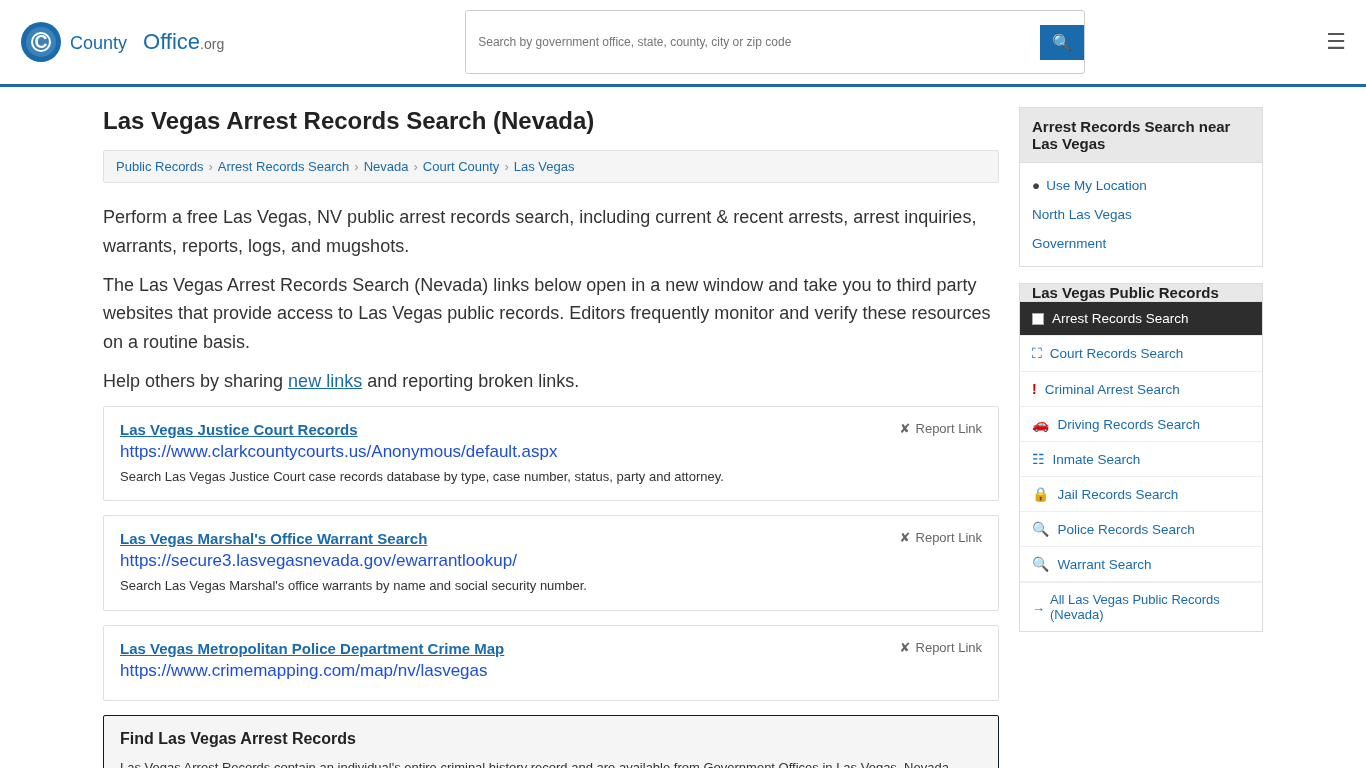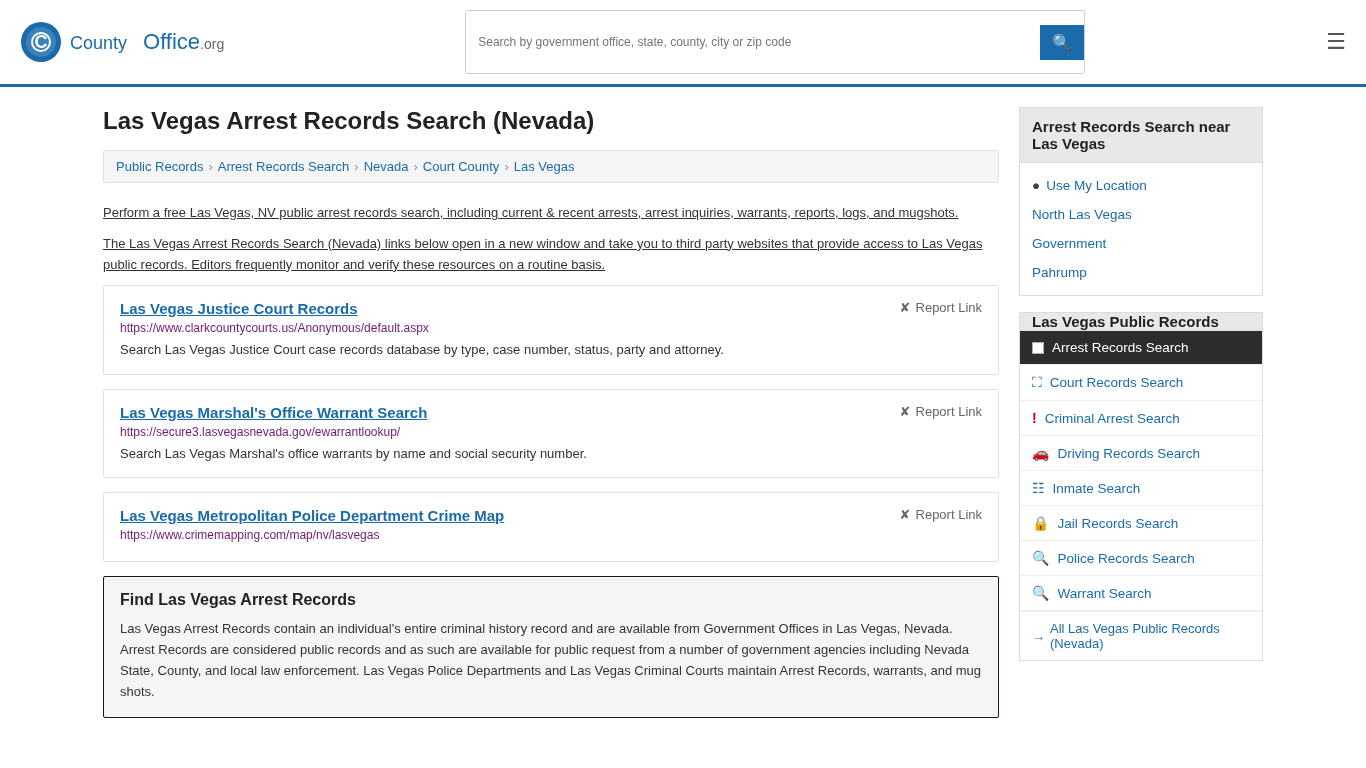--- a/index.html
+++ b/index.html
@@ -94,25 +94,24 @@
       flex-wrap: wrap;
     }
     .breadcrumb a {
       color: #1a6bab;
       text-decoration: none;
     }
     .breadcrumb .sep { color: #999; }
 
     
     .intro-text {
-      font-size: 13px;
+      font-size: 18px;
       line-height: 1.6;
       margin-bottom: 10px;
       color: #333;
-      text-decoration: underline;
     }
     .intro-text a { color: #1a6bab; }
 
     
     .resource-item {
       border: 1px solid #e0e0e0;
       border-radius: 2px;
       padding: 14px 16px;
       margin-bottom: 14px;
       background: #fff;
@@ -133,22 +132,22 @@
     .report-link-btn {
       display: flex;
       align-items: center;
       gap: 5px;
       font-size: 13px;
       color: #666;
       cursor: pointer;
       white-space: nowrap;
     }
     .resource-url {
-      color: #701a75;
-      font-size: 12px;
+      color: #1d4ed8;
+      font-size: 17px;
       margin-bottom: 5px;
     }
     .resource-desc {
       font-size: 13px;
       color: #333;
       line-height: 1.5;
     }
 
     
     .find-section {
@@ -281,20 +280,23 @@
       <span class="sep">›</span>
       <a href="#">Nevada</a>
       <span class="sep">›</span>
       <a href="#">Court County</a>
       <span class="sep">›</span>
       <a href="#">Las Vegas</a>
     </div>
 
     <p class="intro-text">Perform a free Las Vegas, NV public arrest records search, including current &amp; recent arrests, arrest inquiries, warrants, reports, logs, and mugshots.</p>
     <p class="intro-text">The Las Vegas Arrest Records Search (Nevada) links below open in a new window and take you to third party websites that provide access to Las Vegas public records. Editors frequently monitor and verify these resources on a routine basis.</p>
+    <p class="intro-text">
+      Help others by sharing <a href="#">new links</a> and reporting broken links.
+    </p>
 
     <div class="resource-item">
       <div class="resource-header">
         <a href="#" class="resource-title">Las Vegas Justice Court Records</a>
         <div class="report-link-btn">
           <span>✘</span>
           <span>Report Link</span>
         </div>
       </div>
       <div class="resource-url">https://www.clarkcountycourts.us/Anonymous/default.aspx</div>
@@ -339,23 +341,20 @@
         <div class="nearby-item">
           <span style="color:#444;">●</span>
           <span>Use My Location</span>
         </div>
         <div class="nearby-item">
           <span>North Las Vegas</span>
         </div>
         <div class="nearby-item">
           <span>Government</span>
         </div>
-        <div class="nearby-item">
-          <span>Pahrump</span>
-        </div>
       </div>
     </div>
 
     <div class="sidebar-section">
       <div class="sidebar-section-title">Las Vegas Public Records</div>
       <div class="sidebar-section-body">
 
         <div class="sidebar-item active">
           <span class="si-icon" style="display:inline-block;width:12px;height:12px;background:#fff;border:1px solid #aaa;"></span>
           <span>Arrest Records Search</span>

